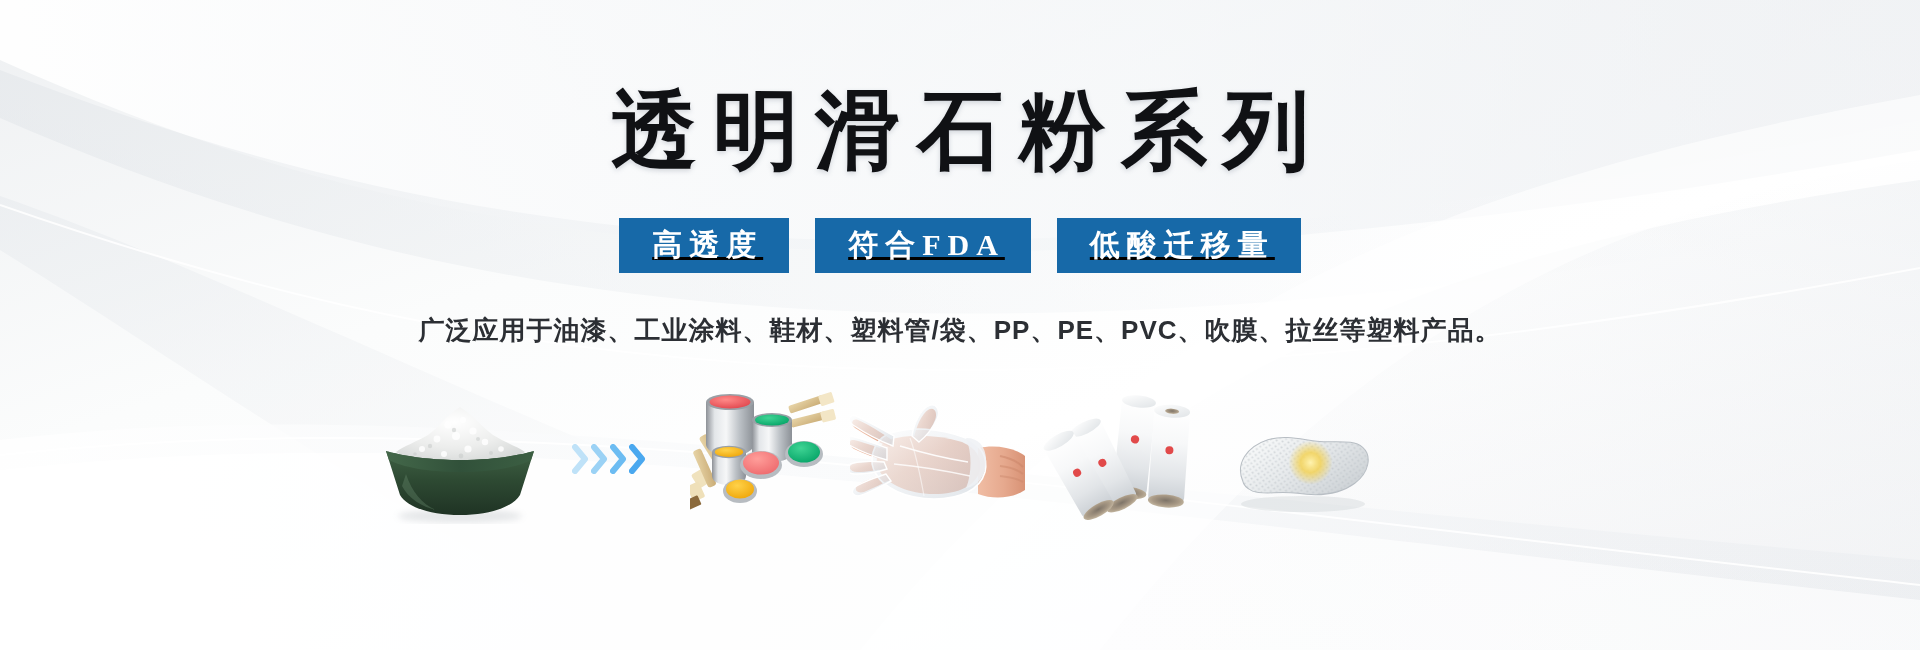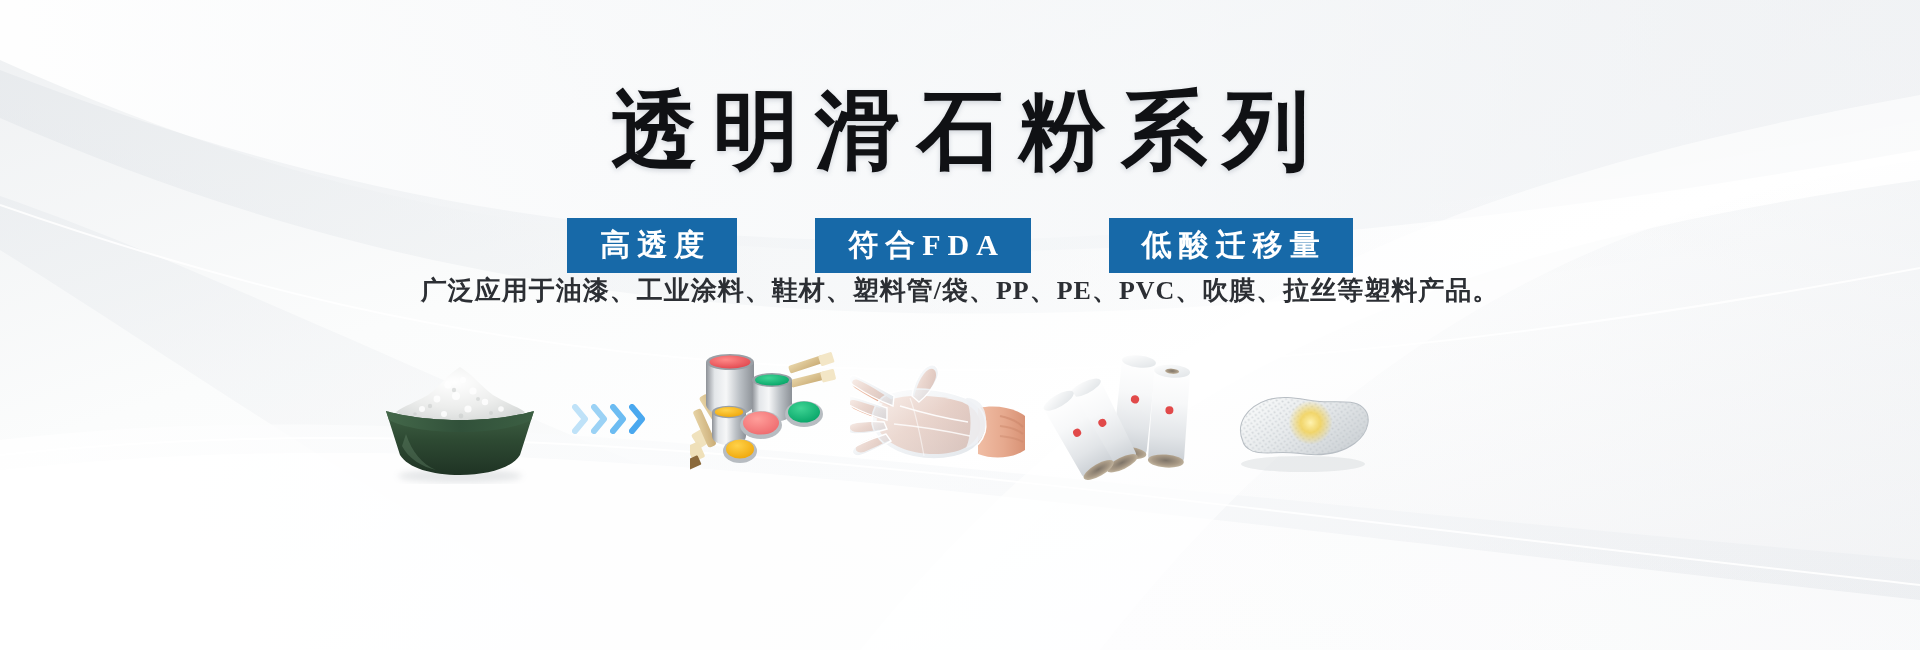--- a/index.html
+++ b/index.html
@@ -46,42 +46,44 @@
     text-indent: 16px;
     font-family: "Liberation Serif", "DejaVu Serif", serif;
     white-space: nowrap;
     text-shadow: 0 2px 5px rgba(120,130,145,0.30);
   }
 
   .badge-row {
     margin-top: 44px;
     display: flex;
     align-items: center;
-    gap: 78px;
+    gap: 26px;
+    text-decoration: underline;
   }
   .badge {
     background: #1769a8;
     color: #ffffff;
     font-size: 30px;
     font-weight: bold;
     letter-spacing: 7px;
     text-indent: 7px;
     padding: 9px 26px 11px 26px;
     line-height: 1.18;
     white-space: nowrap;
     font-family: "Liberation Serif", "DejaVu Serif", serif;
   }
 
   .subline {
+    margin-top: 40px;
     font-size: 26px;
     color: #2c2f34;
     letter-spacing: 1px;
     white-space: nowrap;
     font-weight: bold;
-    font-family: Liberation Serif, serif;
+    font-family: Liberation Sans, sans-serif;
   }
 
   
   .strip {
     margin-top: 26px;
     width: 1200px;
     height: 150px;
     position: relative;
   }
   .slot {

